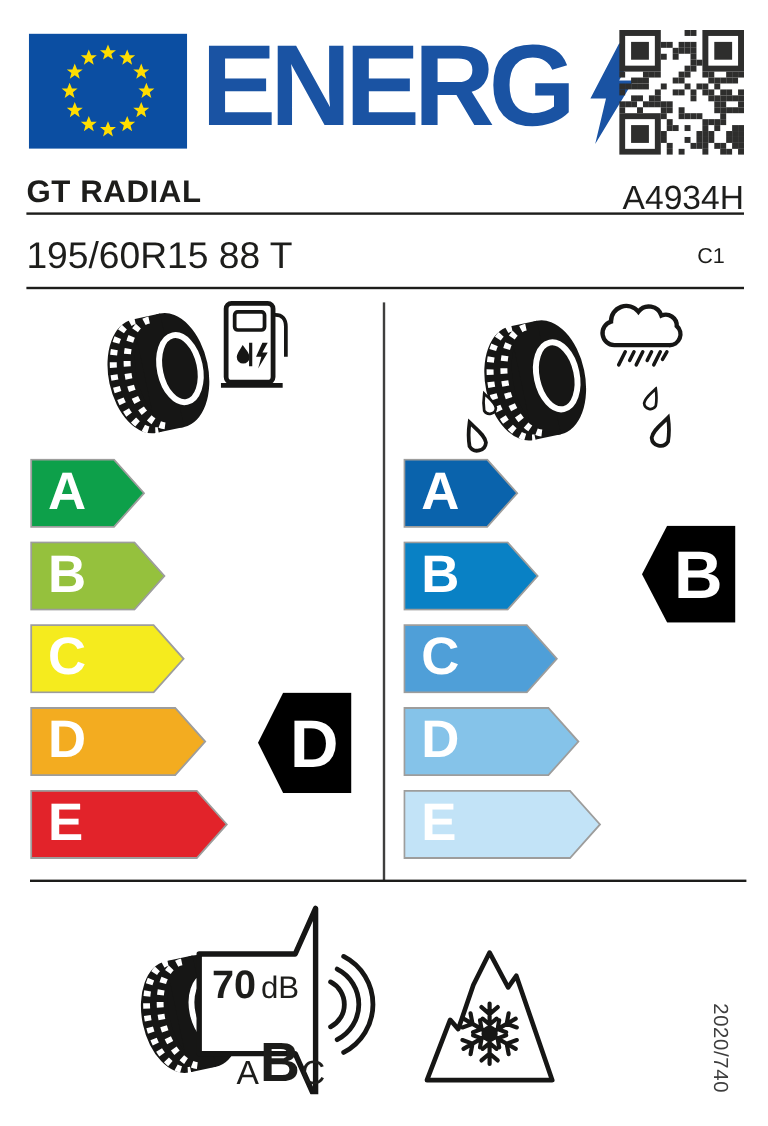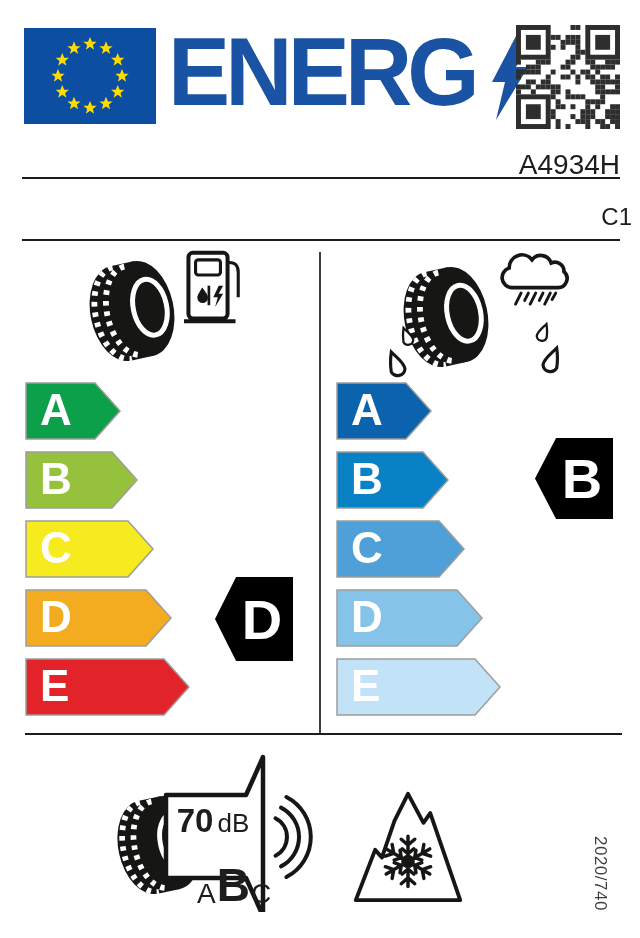--- a/index.html
+++ b/index.html
@@ -12,21 +12,21 @@
   #energ{left:168px;top:22px;display:flex;align-items:flex-start;}
   #energ-text{font-size:96px;font-weight:bold;color:#1a53a3;letter-spacing:-5px;
               line-height:100px;transform:scaleX(.97);transform-origin:left top;}
   #energ-bolt{margin-left:6px;margin-top:14px;}
   #qr-wrap{left:516px;top:25px;}
 
   
   #brand{left:22px;top:144px;font-size:26px;font-weight:bold;letter-spacing:.5px;}
   #identifier{right:20px;top:149px;font-size:28px;}
   #size{left:22px;top:195px;font-size:31px;}
-  #class{right:8px;top:203px;font-size:24px;}
+  #class{right:36px;top:203px;font-size:18px;}
   .hrule{height:2px;background:#1d1d1b;left:22px;width:598px;}
   #rule1{top:177px;} #rule2{top:239px;} #rule3{top:733px;left:25px;width:597px;}
   #vdivider{left:319px;top:252px;width:2px;height:482px;background:#3f3f3e;}
 
   
   .arrow-row{position:absolute;height:58px;}
   .arrow-letter{position:absolute;left:15px;top:1px;height:56px;line-height:54px;
                 font-size:44px;font-weight:bold;color:#fff;}
   .badge{position:absolute;background:#000;color:#fff;font-weight:bold;font-size:56px;
          display:flex;align-items:center;justify-content:center;padding-left:16px;box-sizing:border-box;
@@ -235,22 +235,24 @@
       <rect x="5" y="5" width="25" height="25" fill="#fff"></rect>
       <rect x="10" y="10" width="15" height="15" fill="#2e2e2d"></rect>
       <rect x="70" y="0" width="35" height="35" fill="#2e2e2d"></rect>
       <rect x="75" y="5" width="25" height="25" fill="#fff"></rect>
       <rect x="80" y="10" width="15" height="15" fill="#2e2e2d"></rect>
       <rect x="0" y="70" width="35" height="35" fill="#2e2e2d"></rect>
       <rect x="5" y="75" width="25" height="25" fill="#fff"></rect>
       <rect x="10" y="80" width="15" height="15" fill="#2e2e2d"></rect>
     </svg>
 
+  <div id="brand" class="abs">GT RADIAL</div>
   <div id="identifier" class="abs">A4934H</div>
   <div id="rule1" class="abs hrule"></div>
+  <div id="size" class="abs">195/60R15 88 T</div>
   <div id="class" class="abs">C1</div>
   <div id="rule2" class="abs hrule"></div>
   <div id="vdivider" class="abs"></div>
 
   <svg class="abs" style="left:82px;top:254px" width="100" height="114">
       <use href="#sym-tyre"></use>
     </svg>
   <svg class="abs" style="left:184px;top:248px" width="64" height="86" viewBox="0 0 72 92">
     <rect x="5" y="3" width="44" height="74" rx="5" fill="#fff" stroke="#161615" stroke-width="4.5"></rect>
     <rect x="13" y="11" width="28" height="17" rx="3" fill="#fff" stroke="#161615" stroke-width="3.5"></rect>

